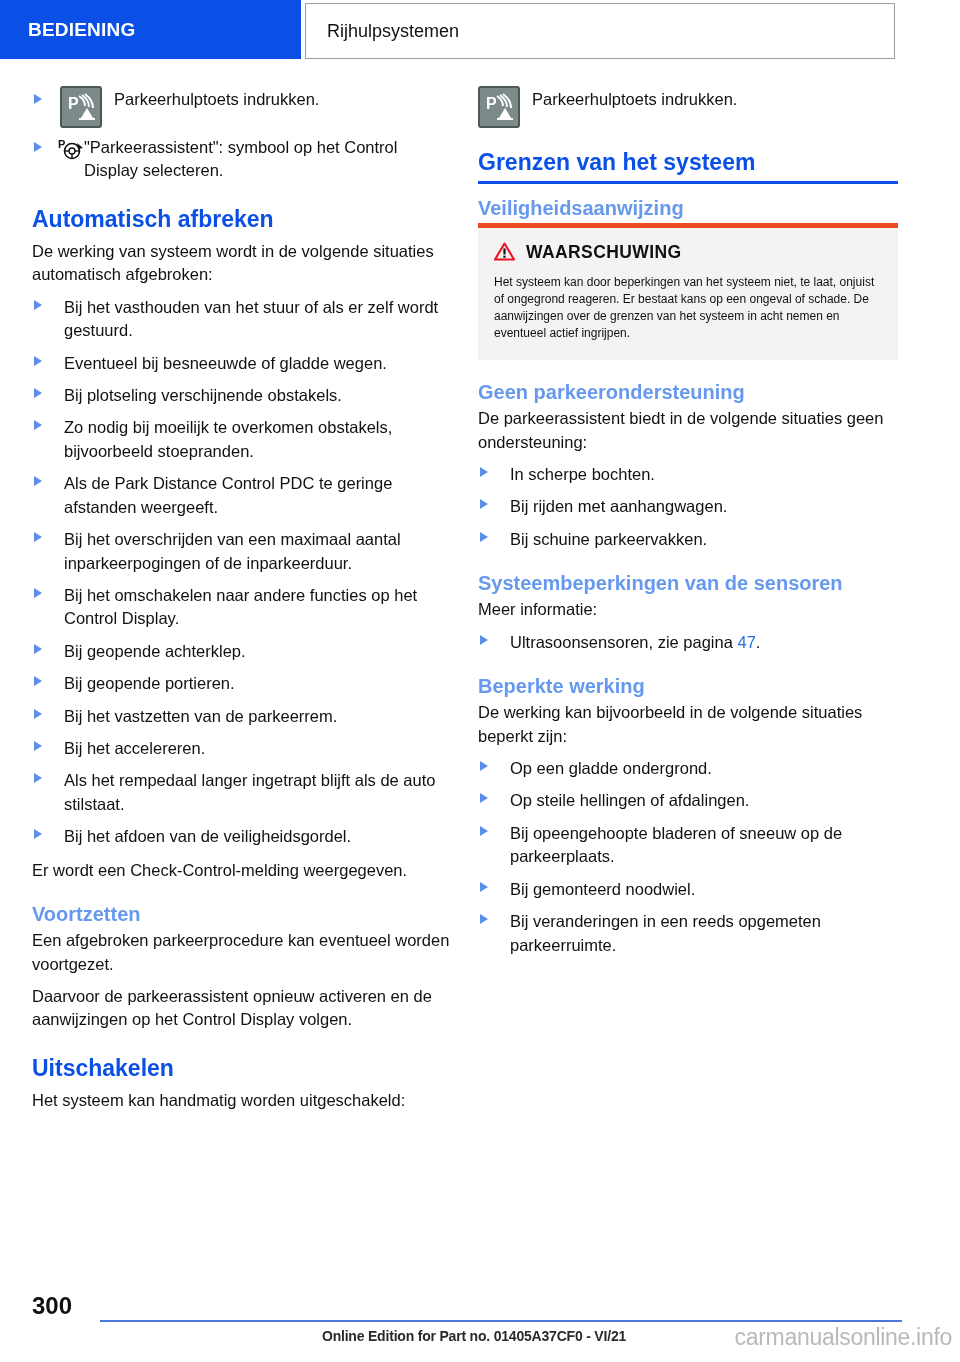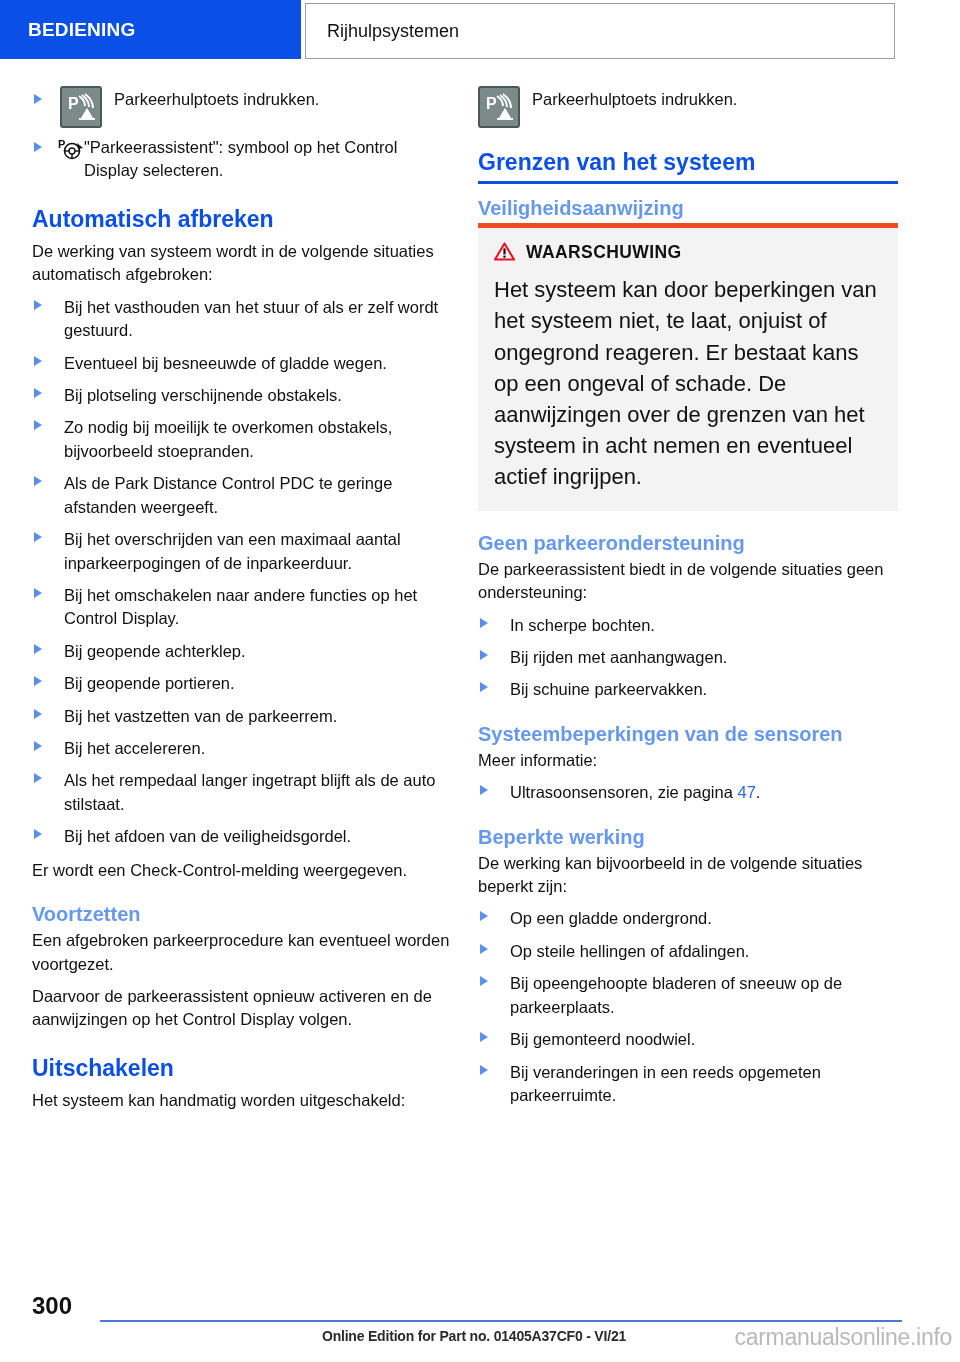--- a/index.html
+++ b/index.html
@@ -185,21 +185,21 @@
     margin-bottom: 9px;
   }
   .warnbox .warnhead .title {
     font-size: 17.5px;
     font-weight: bold;
     letter-spacing: 0.4px;
     margin-left: 11px;
     color: #111111;
   }
   .warnbox p {
-    font-size: 22px;
+    font-size: 12px;
     line-height: 1.42;
     margin: 0;
     color: #111111;
   }
 
   
   .footer {
     position: absolute;
     left: 0; bottom: 0;
     width: 960px;

